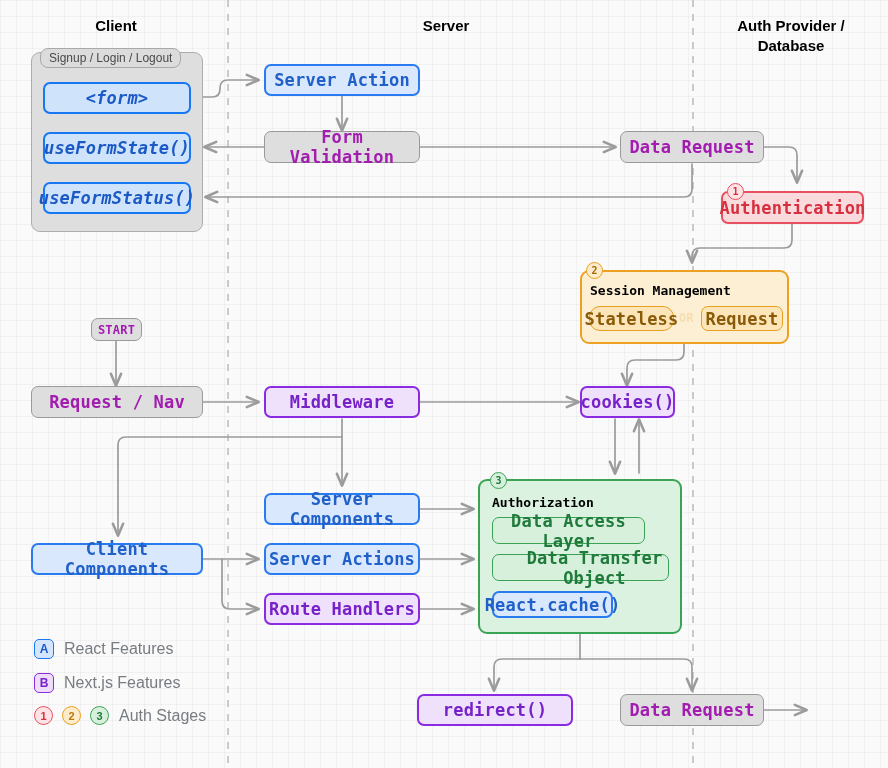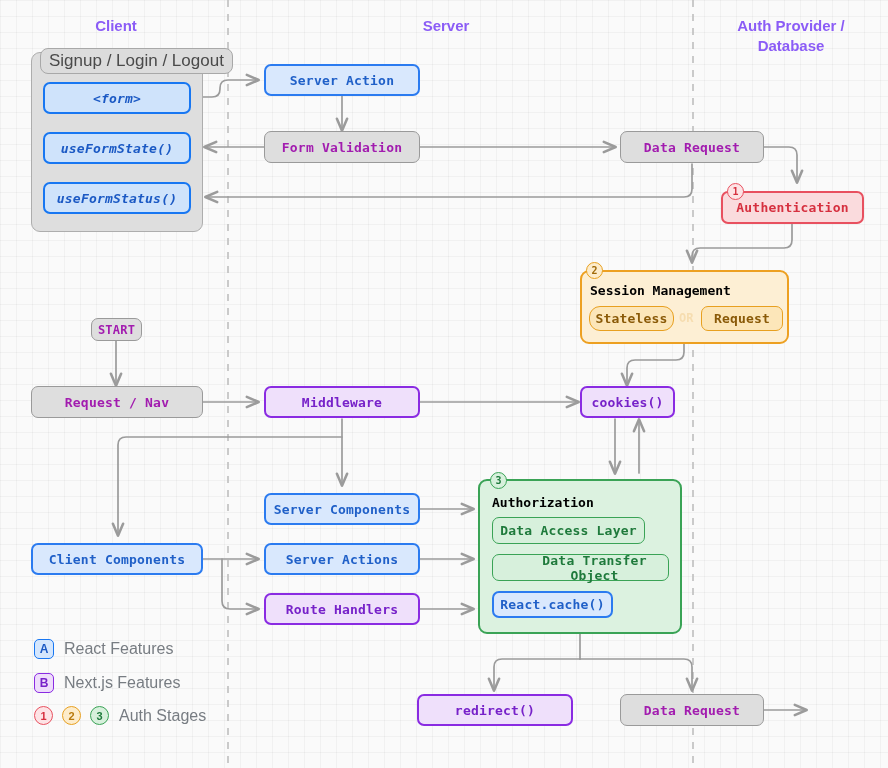--- a/index.html
+++ b/index.html
@@ -14,28 +14,28 @@
     background-size: 16px 16px;
     overflow: hidden;
     position: relative;
   }
   #stage { position:absolute; inset:0; }
 
   svg.wires { position:absolute; left:0; top:0; width:888px; height:768px; pointer-events:none; }
 
   .col-head {
     position:absolute; text-align:center;
-    font-size:15px; font-weight:bold; color:#8b5cf6;
+    font-size:15px; font-weight:bold; color:#000000;
     line-height:1.35;
   }
 
   .node {
     position:absolute; display:flex; align-items:center; justify-content:center;
     border-radius:7px; font-family:"DejaVu Sans Mono","Liberation Mono",monospace;
-    font-size:13px; font-weight:bold; letter-spacing:.2px; text-align:center;
+    font-size:17px; font-weight:bold; letter-spacing:.2px; text-align:center;
   }
 
   
   .n-grey { background:#dedede; border:1.6px solid #9a9a9a; color:#a21caf; }
   
   .n-blue { background:#cfe3fb; border:2px solid #1877f2; color:#1b59c4;font-style:italic; }
   .n-blue-lite { background:#d9e8fd; border:2px solid #2b7bf0; color:#2060c8; }
   
   .n-purple { background:#efe0fb; border:2px solid #8a2be2; color:#7722c9; }
   
@@ -44,21 +44,21 @@
   .n-orange-box { background:#fce6b9; border:1.8px solid #e8a020; color:#8a5a08; }
   
   .n-green-box { background:#d7f0dc; border:1.8px solid #3aa356; color:#1f7a3c; }
 
   .group-client {
     position:absolute; background:#dedede; border:1.6px solid #adadad;
     border-radius:9px;
   }
   .group-label {
     position:absolute; background:#dcdcdc; border:1.4px solid #a8a8a8;
-    border-radius:8px; font-size:17px; color:#4a4a4a; padding:2px 8px;
+    border-radius:8px; font-size:12px; color:#4a4a4a; padding:2px 8px;
     font-family:"Liberation Sans", sans-serif; white-space:nowrap;
   }
 
   .panel {
     position:absolute; border-radius:9px;
   }
   .panel.orange { background:#fdefd4; border:2px solid #eda021; }
   .panel.green  { background:#dcf2e0; border:2px solid #3aa356; }
   .panel-title {
     position:absolute; font-family:"DejaVu Sans Mono","Liberation Mono",monospace;

